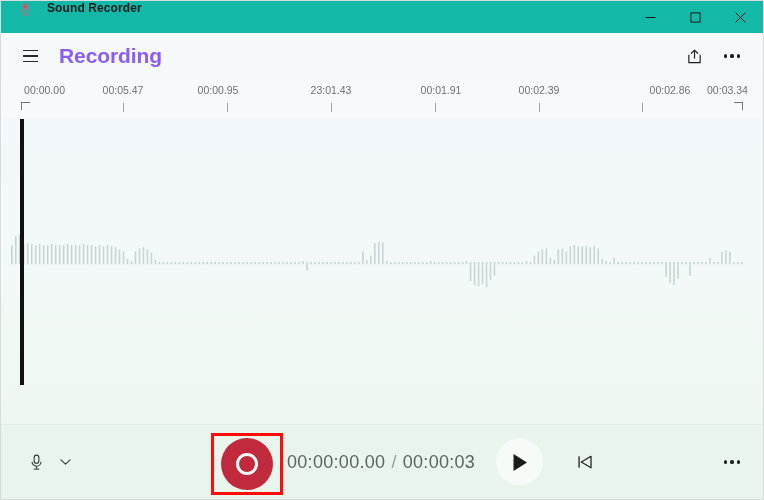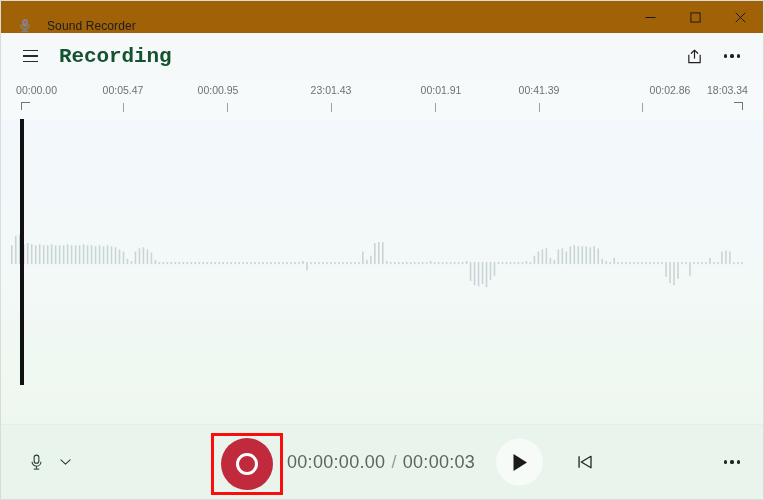--- a/index.html
+++ b/index.html
@@ -14,23 +14,24 @@
     width: 764px; height: 500px;
     display: flex; flex-direction: column;
     border: 1px solid #d8dcdc;
     background: #f7fafb;
   }
 
   
   .titlebar {
     height: 32px;
     flex: 0 0 32px;
-    display: flex; align-items: flex-end;
-    background: #a16207;
+    display: flex; align-items: flex-start;
+    background: #14b8a6;
     position: relative;
+    font-weight: bold;
   }
   .app-icon { width: 16px; height: 16px; margin-left: 16px; position: relative; flex: 0 0 16px; }
   .app-title {
     margin-left: 14px;
     font-size: 12px;
     color: #1c1c1c;
     letter-spacing: .1px;
   }
   .wincontrols { margin-left: auto; display: flex; height: 32px; }
   .wc {
@@ -49,23 +50,22 @@
   .hamburger {
     width: 30px; height: 30px;
     display: flex; flex-direction: column; align-items: center; justify-content: center;
     gap: 4px;
   }
   .hamburger span { display: block; width: 15px; height: 1.4px; background: #2a2a2a; }
   .page-title {
     margin-left: 14px;
     font-size: 21px;
     font-weight: 600;
-    color: #14532d;
+    color: #8b5cf6;
     letter-spacing: -.1px;
-    font-family: Liberation Mono, monospace;
   }
   .header-right { margin-left: auto; display: flex; align-items: center; gap: 4px; }
   .hbtn {
     width: 34px; height: 30px;
     display: flex; align-items: center; justify-content: center;
     border-radius: 4px; color: #1f1f1f;
   }
 
   
   .ruler {
@@ -263,35 +263,35 @@
         <span class="dots">
             <i></i>
             <i></i>
             <i></i>
           </span>
       </div>
     </div>
   </div>
 
   <div class="ruler">
-      <div class="tick-label first" style="left: 20px;">00:00.00</div>
+      <div class="tick-label first" style="left: 28px;">00:00.00</div>
       <div class="tick-bracket l" style="left: 20px;"></div>
       <div class="tick-label" style="left: 122px;">00:05.47</div>
       <div class="tick-mark" style="left: 122px;"></div>
       <div class="tick-label" style="left: 217px;">00:00.95</div>
       <div class="tick-mark" style="left: 226px;"></div>
       <div class="tick-label" style="left: 330px;">23:01.43</div>
       <div class="tick-mark" style="left: 330px;"></div>
       <div class="tick-label" style="left: 434px; padding-left: 12px;">00:01.91</div>
       <div class="tick-mark" style="left: 434px;"></div>
-      <div class="tick-label" style="left: 538px;">00:41.39</div>
+      <div class="tick-label" style="left: 538px;">00:02.39</div>
       <div class="tick-mark" style="left: 538px;"></div>
       <div class="tick-label" style="left: 669px;">00:02.86</div>
       <div class="tick-mark" style="left: 641px;"></div>
-      <div class="tick-label last" style="left: 742px;">18:03.34</div>
+      <div class="tick-label last" style="left: 742px;">00:03.34</div>
       <div class="tick-bracket r" style="left: 733px;"></div>
     </div>
 
   <div class="wave-area">
     <svg class="wave-canvas" viewBox="0 0 764 290" preserveAspectRatio="none">
       <g id="wave-bars">
           <rect x="10" y="120" width="1.6" height="18" fill="#c9d4d6"></rect>
           <rect x="14" y="111" width="1.6" height="27" fill="#c9d4d6"></rect>
           <rect x="18" y="110" width="1.6" height="28" fill="#c9d4d6"></rect>
           <rect x="22" y="119" width="1.6" height="19" fill="#c9d4d6"></rect>

